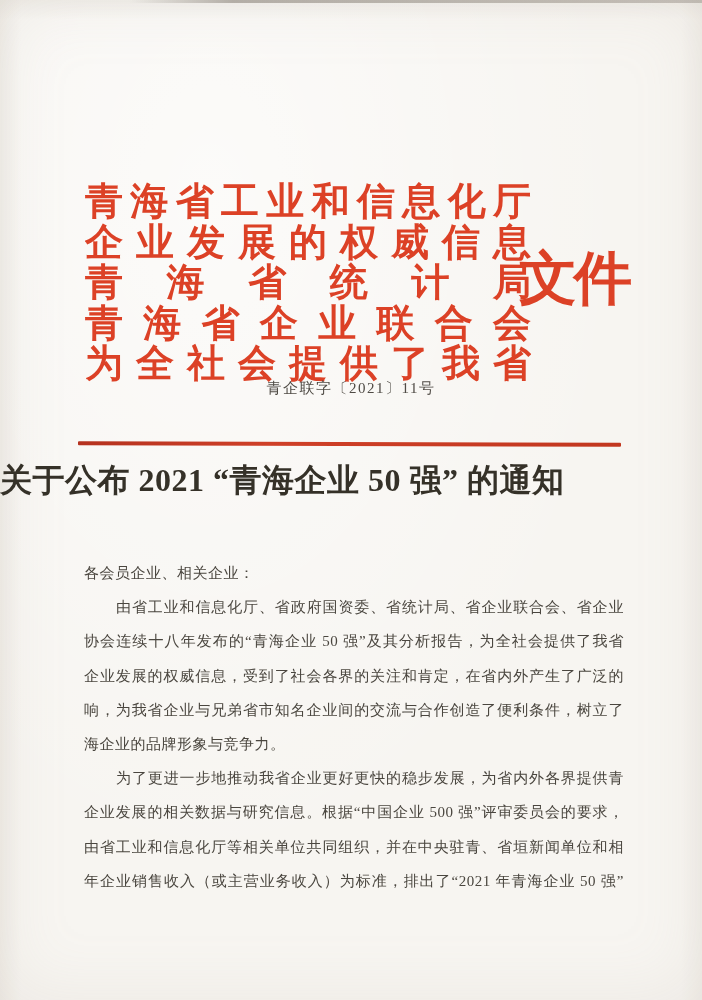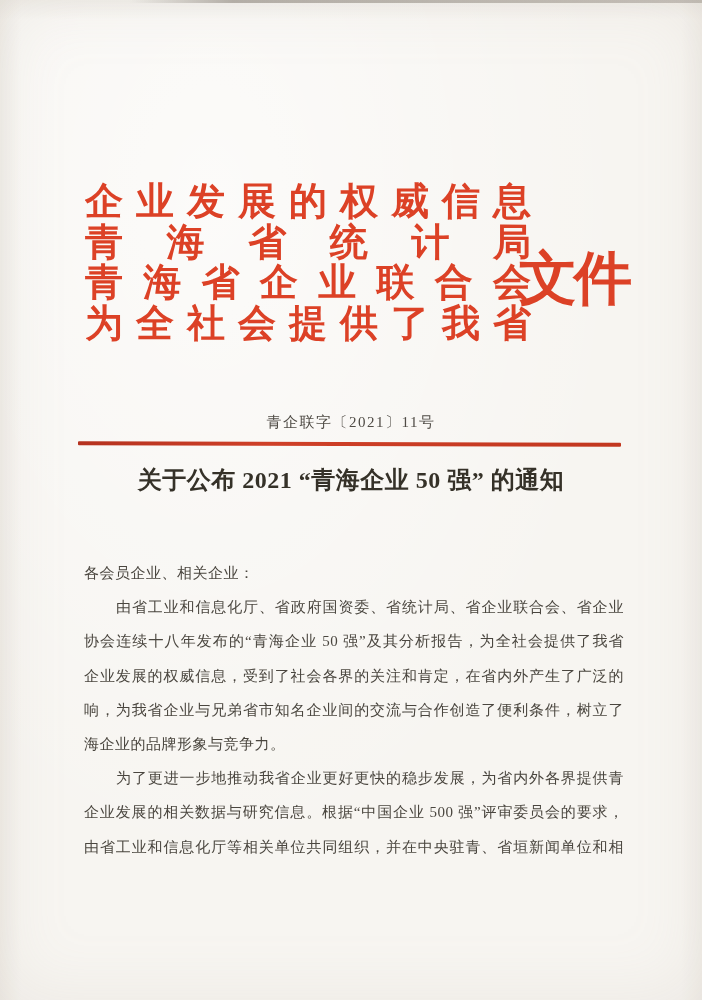--- a/index.html
+++ b/index.html
@@ -44,37 +44,37 @@
   }
   .doc-type{
     position:absolute;left:519px;top:249px;
     font-size:58px;line-height:60px;font-weight:bold;
     letter-spacing:-3px;
     color:var(--header-red);
     white-space:nowrap;
   }
   
   .doc-number{
-    position:absolute;top:412px;left:0;width:100%;
+    position:absolute;top:378px;left:0;width:100%;
     text-align:center;
     font-size:15px;line-height:20px;letter-spacing:1.5px;
     color:var(--doc-number-gray);
   }
   
   .red-rule{
     position:absolute;left:78px;top:442px;width:543px;height:4px;
     background:linear-gradient(90deg,#b5321f 0%,#cf4028 35%,#c2371f 100%);
     transform:rotate(0.18deg);
     border-radius:1px;
   }
   
   .doc-title{
     position:absolute;top:464px;left:0;width:100%;
-    text-align:center;
-    font-size:24px;line-height:32px;font-weight:bold;
+    text-align:left;
+    font-size:32px;line-height:32px;font-weight:bold;
     letter-spacing:0.5px;
     color:var(--title-black);
   }
   
   .body-block{
     position:absolute;left:84px;top:556px;width:540px;
     font-size:15px;color:var(--body-black);
     letter-spacing:0.5px;
   }
   .body-line{
@@ -88,20 +88,21 @@
   .l-indent{text-indent:32px;}
 </style>
 </head>
 <body>
 
 <div class="page">
 
   <div class="scan-edge-top"></div>
 
   <div class="org-block">
+    <div class="org-line">青海省工业和信息化厅</div>
     <div class="org-line">企业发展的权威信息</div>
     <div class="org-line">青海省统计局</div>
     <div class="org-line">青海省企业联合会</div>
     <div class="org-line">为全社会提供了我省</div>
   </div>
 
   <div class="doc-type">文件</div>
 
   <div class="doc-number">青企联字〔2021〕11号</div>
 
@@ -112,15 +113,16 @@
   <div class="body-block">
     <div class="body-line">各会员企业、相关企业：</div>
     <div class="body-line l-just l-indent">由省工业和信息化厅、省政府国资委、省统计局、省企业联合会、省企业家</div>
     <div class="body-line l-just">协会连续十八年发布的“青海企业 50 强”及其分析报告，为全社会提供了我省</div>
     <div class="body-line l-just">企业发展的权威信息，受到了社会各界的关注和肯定，在省内外产生了广泛的影</div>
     <div class="body-line l-just">响，为我省企业与兄弟省市知名企业间的交流与合作创造了便利条件，树立了青</div>
     <div class="body-line">海企业的品牌形象与竞争力。</div>
     <div class="body-line l-just l-indent">为了更进一步地推动我省企业更好更快的稳步发展，为省内外各界提供青海</div>
     <div class="body-line l-just">企业发展的相关数据与研究信息。根据“中国企业 500 强”评审委员会的要求，</div>
     <div class="body-line l-just">由省工业和信息化厅等相关单位共同组织，并在中央驻青、省垣新闻单位和相关</div>
+    <div class="body-line l-just">年企业销售收入（或主营业务收入）为标准，排出了“2021 年青海企业 50 强”</div>
   </div>
 
 </div>
 
 </body></html>

